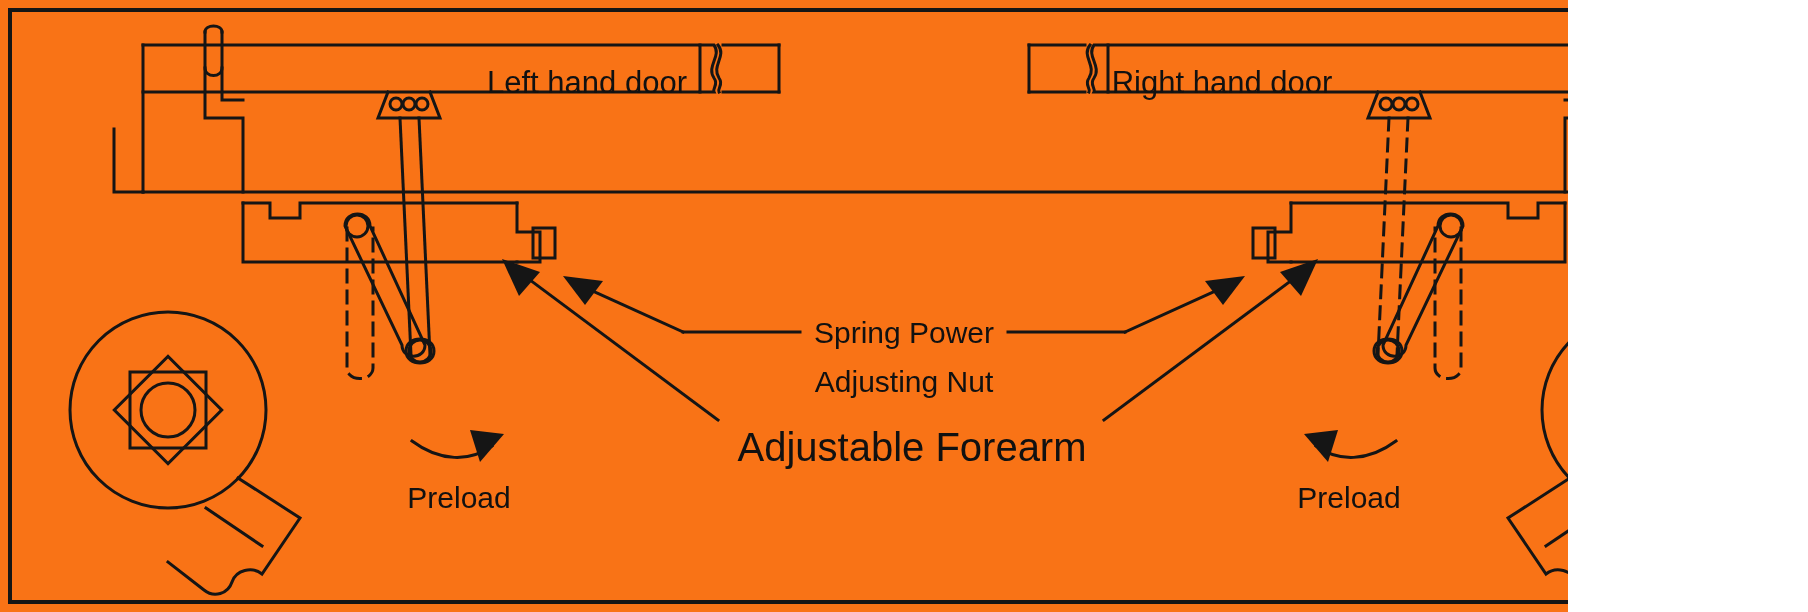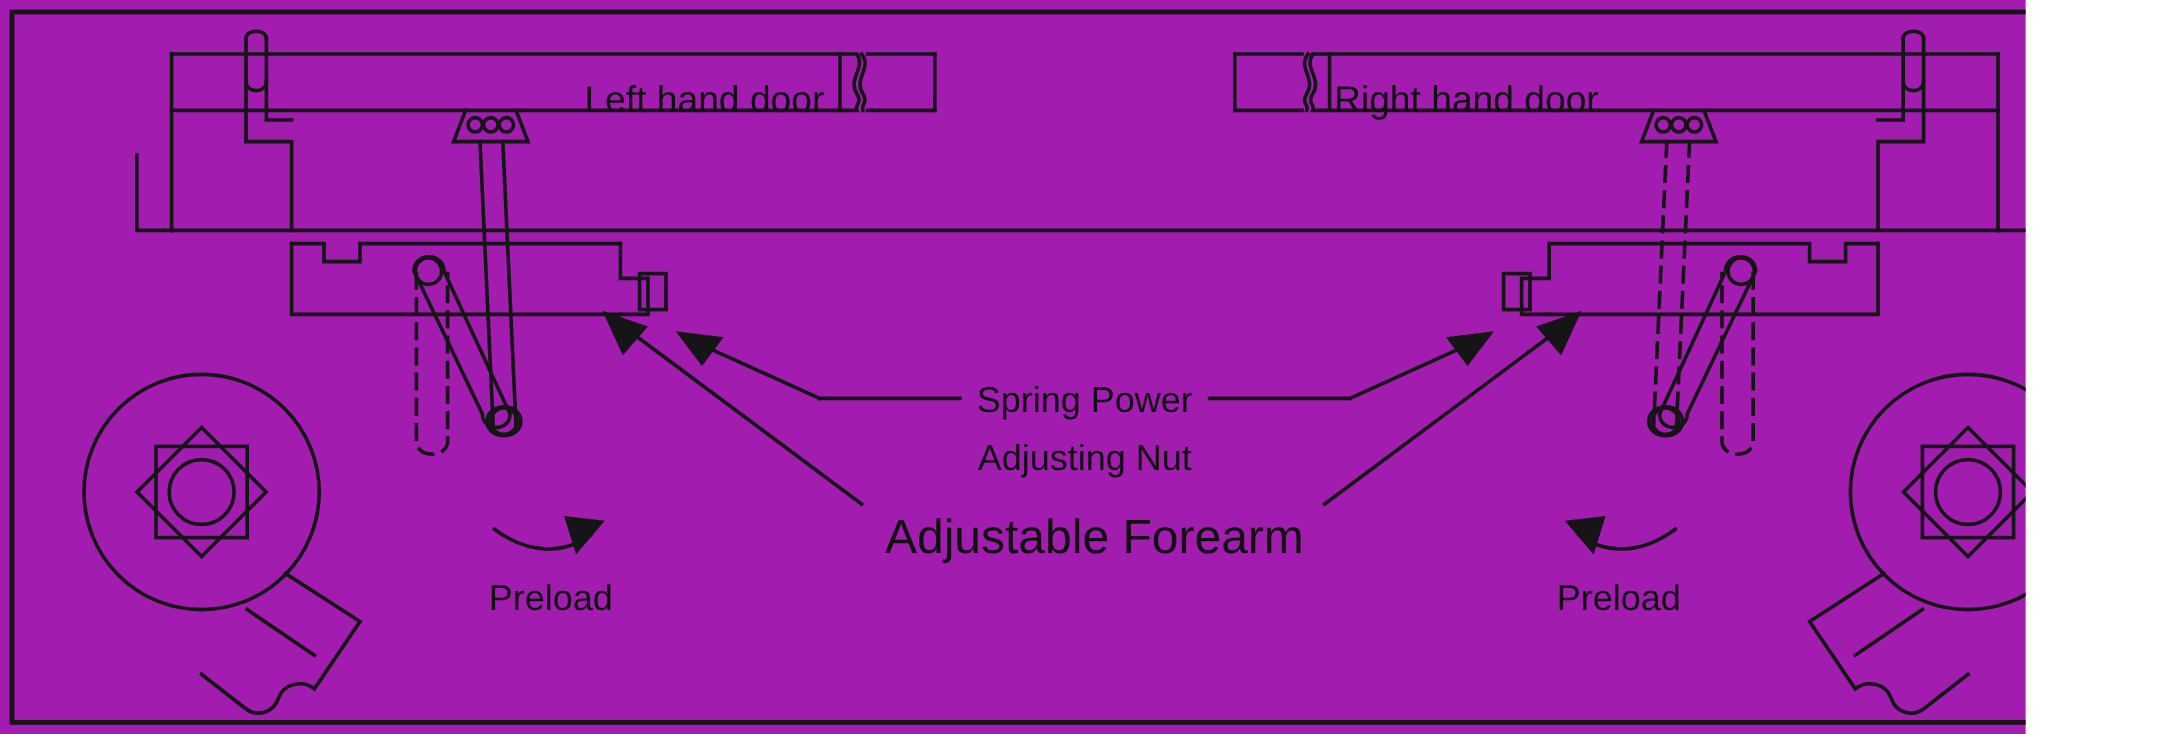--- a/index.html
+++ b/index.html
@@ -5,23 +5,23 @@
   html, body {
     margin: 0;
     padding: 0;
     background: #ffffff;
   }
   body {
     font-family: "Liberation Sans", sans-serif;
   }
   #stage {
     position: relative;
-    width: 1688px;
+    width: 1568px;
     height: 612px;
-    background: #a21caf;
+    background: #f97316;
     overflow: hidden;
   }
   #drawing {
     position: absolute;
     left: 0;
     top: 0;
     width: 1808px;
     height: 612px;
   }
   .lbl {

